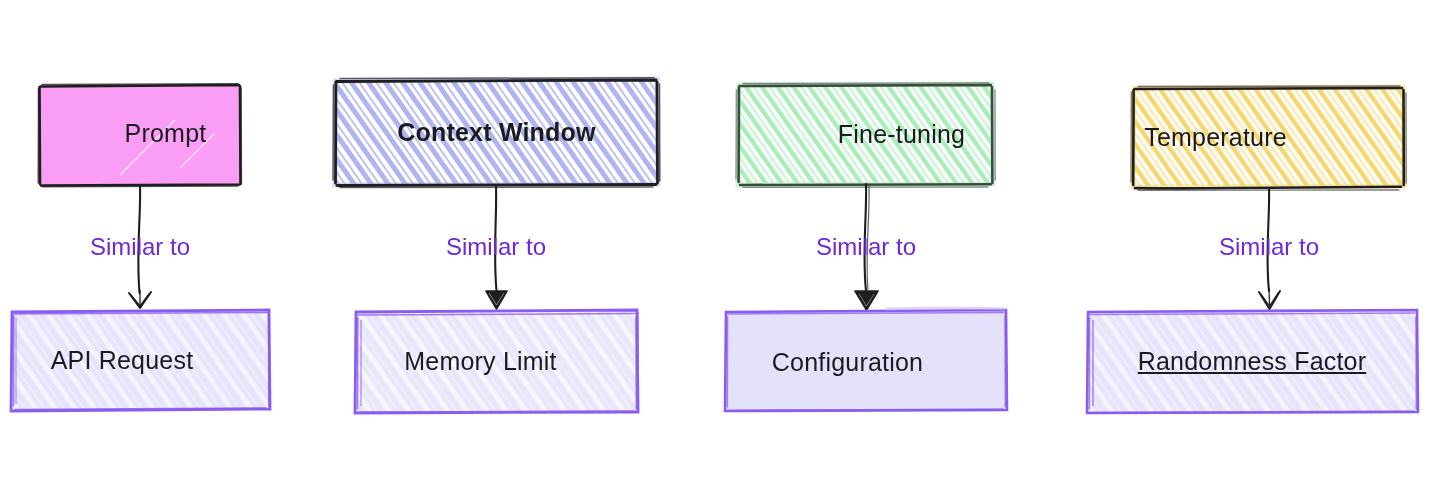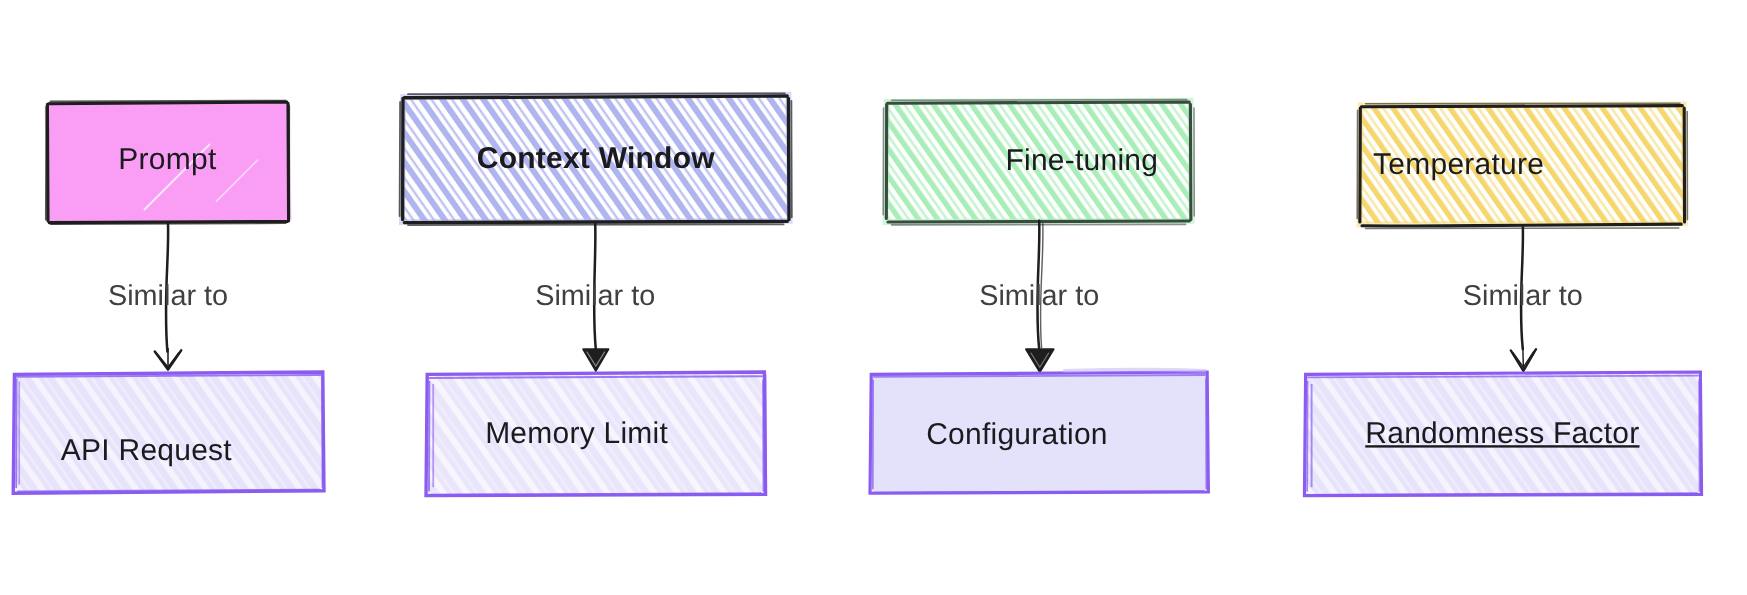--- a/index.html
+++ b/index.html
@@ -34,21 +34,21 @@
     letter-spacing: 0.2px;
     white-space: nowrap;
     pointer-events: none;
   }
 
   .edge-label {
     position: absolute;
     display: flex;
     align-items: center;
     justify-content: center;
-    color: #404040;
+    color: #6d28d9;
     font-family: "Liberation Sans", sans-serif;
     font-size: 24px;
     font-weight: 400;
     white-space: nowrap;
     background: rgba(255,255,255,0.0);
     pointer-events: none;
   }
 
   .hit {
     position: absolute;
@@ -173,23 +173,23 @@
   </g>
 
   <g>
     <rect x="1088" y="311" width="329" height="101" fill="url(#hach-lavender)"></rect>
     <path d="M1088 312 L1417 310 L1418 412 L1087 413 Z" fill="none" stroke="#8a5cf0" stroke-width="2.6" stroke-linecap="round"></path>
     <path d="M1090 314.5 L1415 313 M1416 317 L1416.3 409 M1414 411 L1091 412.5 M1089.3 409 L1089.6 318" stroke="#8a5cf0" stroke-width="1.5" fill="none" opacity="0.75" stroke-linecap="round"></path>
     <path d="M1093 320 L1093 406" stroke="#8a5cf0" stroke-width="1.6" fill="none" opacity="0.7"></path>
   </g>
 </svg>
 
-<div class="node-label" style="left:39px; top:85px; width:201px; height:96px;">Prompt</div>
+<div class="node-label" style="left:39px; top:85px; width:201px; height:96px;padding-left:26px;">Prompt</div>
 <div class="edge-label" style="left:20px; top:228px; width:240px; height:38px;">Similar to</div>
-<div class="node-label" style="left:10px; top:325px; width:224px; height:100px;">API Request</div>
+<div class="node-label" style="left:10px; top:310px; width:224px; height:100px;">API Request</div>
 
 <div class="node-label" style="left:335px; top:79px; width:323px; height:106px;font-weight:bold;">Context Window</div>
 <div class="edge-label" style="left:376px; top:228px; width:240px; height:38px;">Similar to</div>
 <div class="node-label" style="left:339px; top:311px; width:283px; height:101px;">Memory Limit</div>
 
 <div class="node-label" style="left:738px; top:84px; width:255px; height:100px;margin-left:36px;">Fine-tuning</div>
 <div class="edge-label" style="left:746px; top:228px; width:240px; height:38px;">Similar to</div>
 <div class="node-label" style="left:725px; top:313px; width:245px; height:99px;">Configuration</div>
 
 <div class="node-label" style="left:1080px; top:87px; width:271px; height:100px;">Temperature</div>

